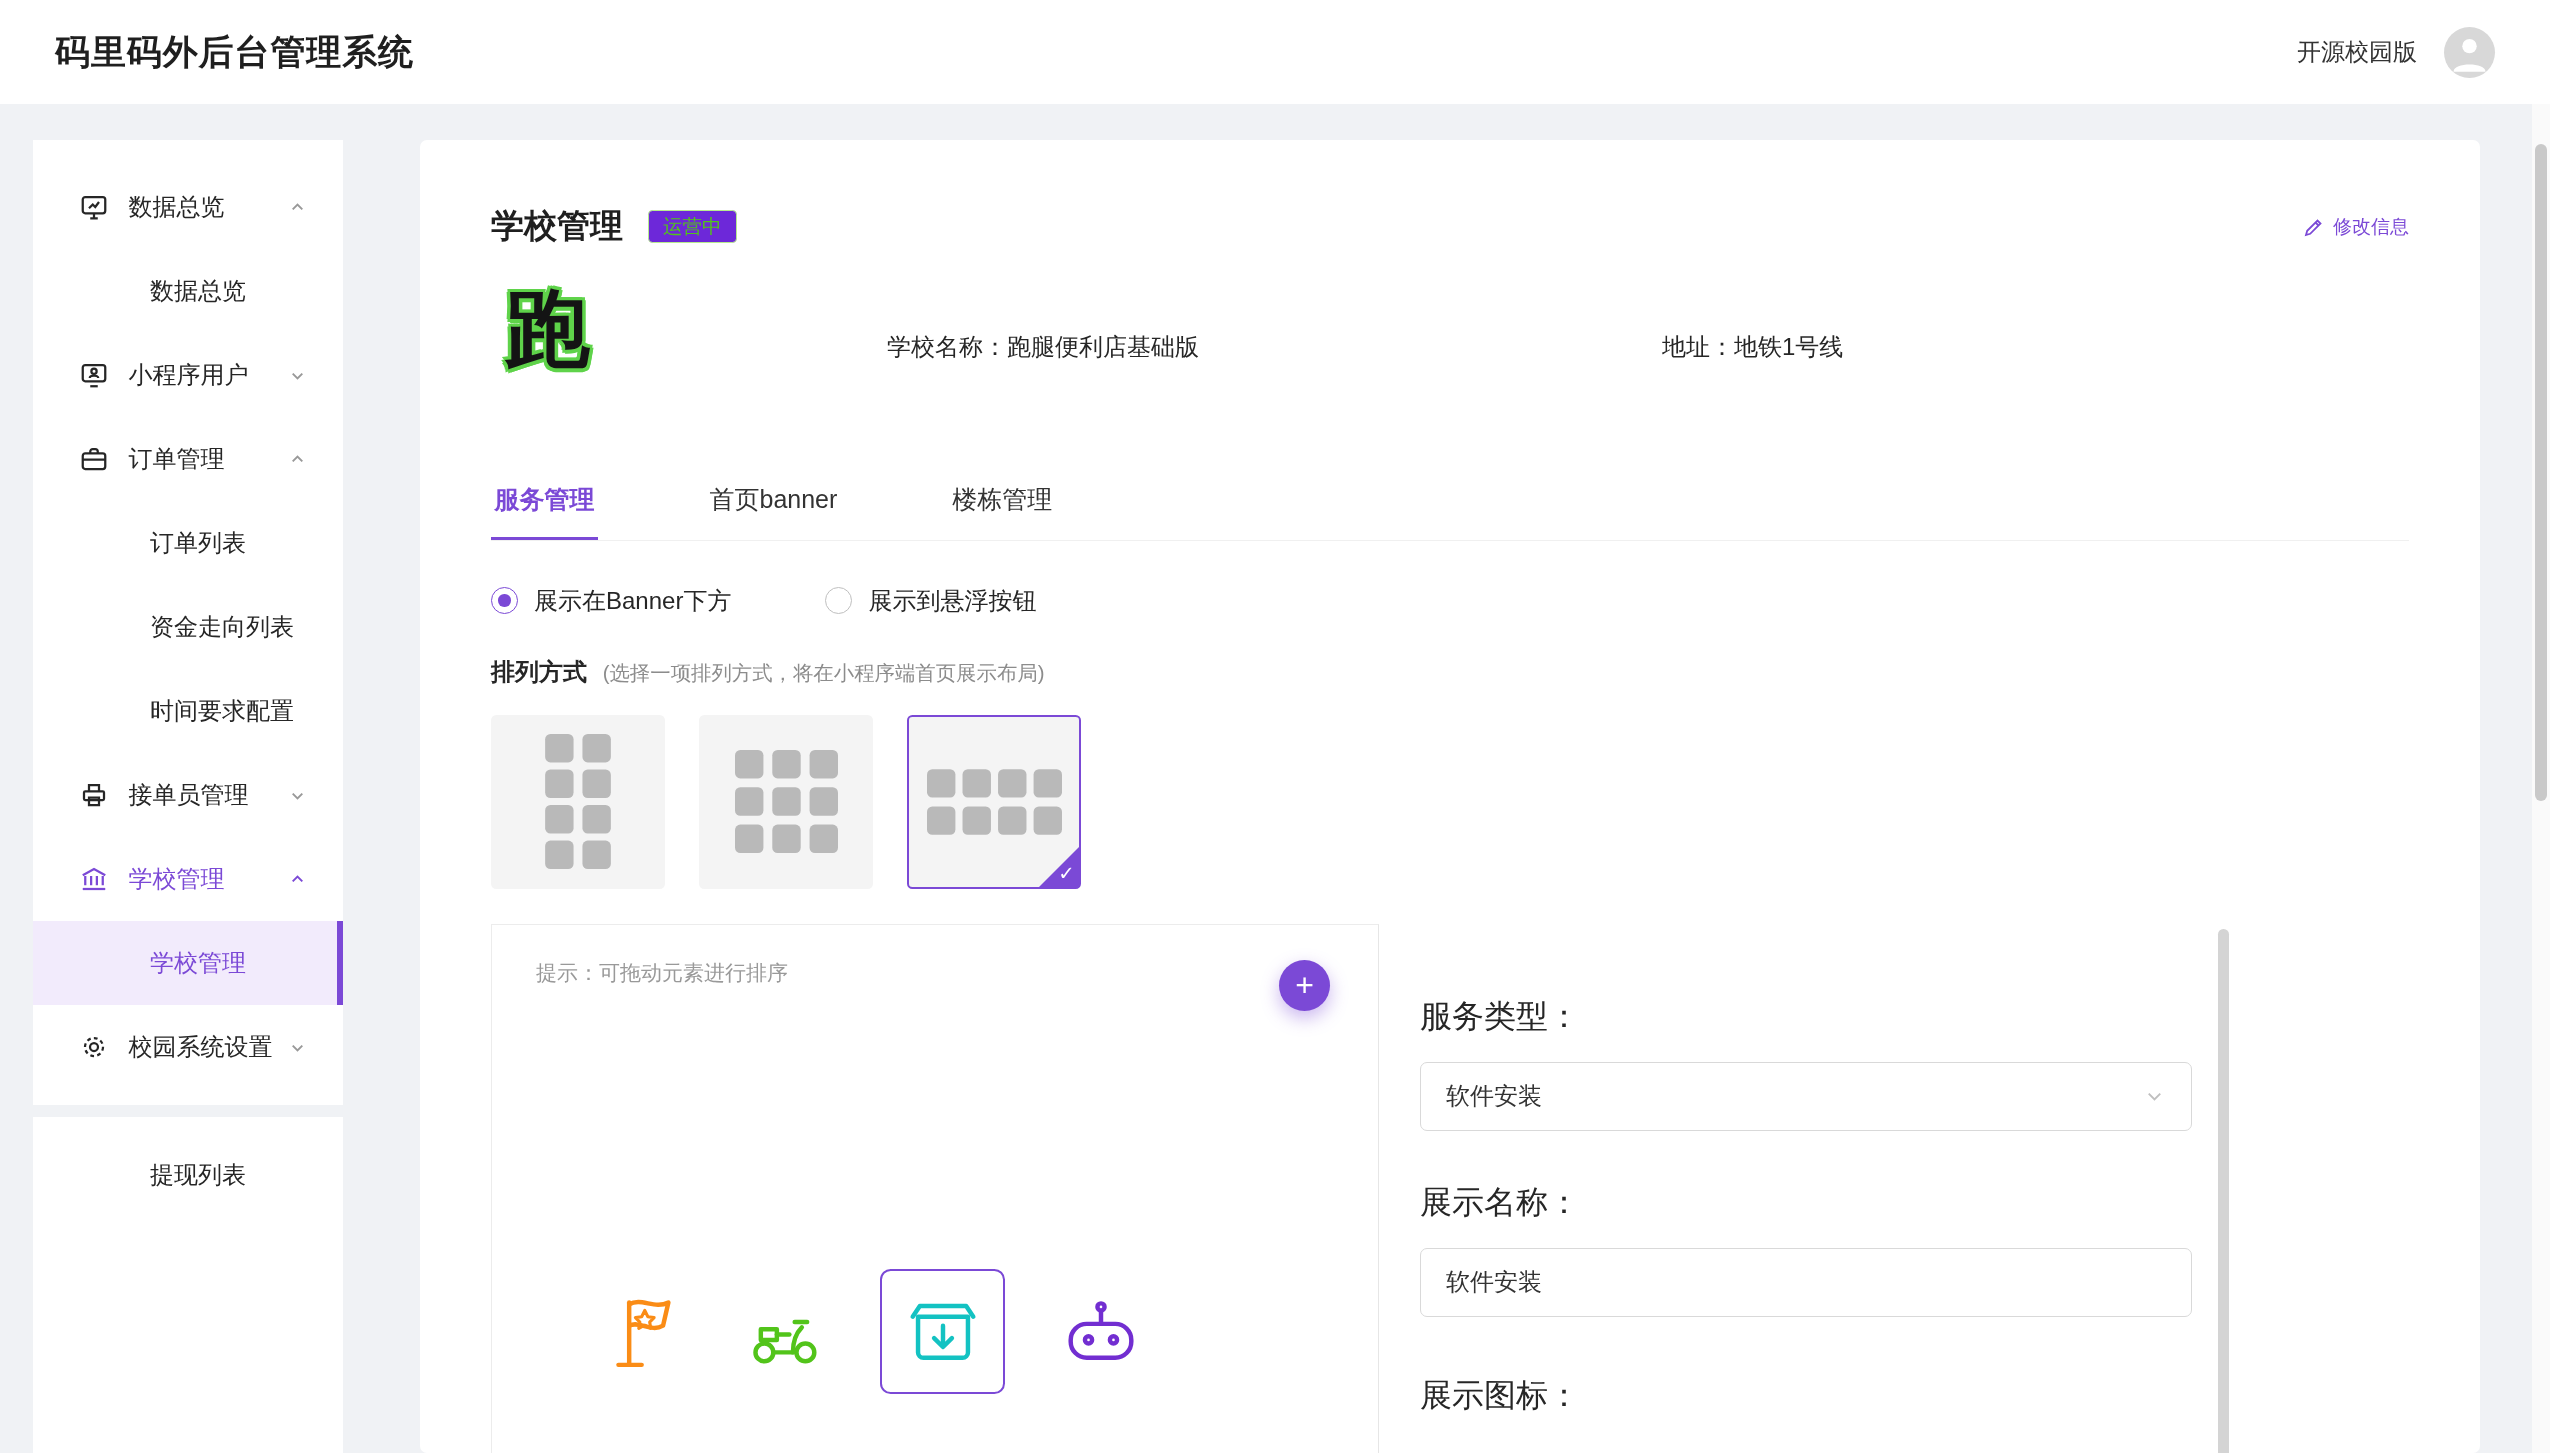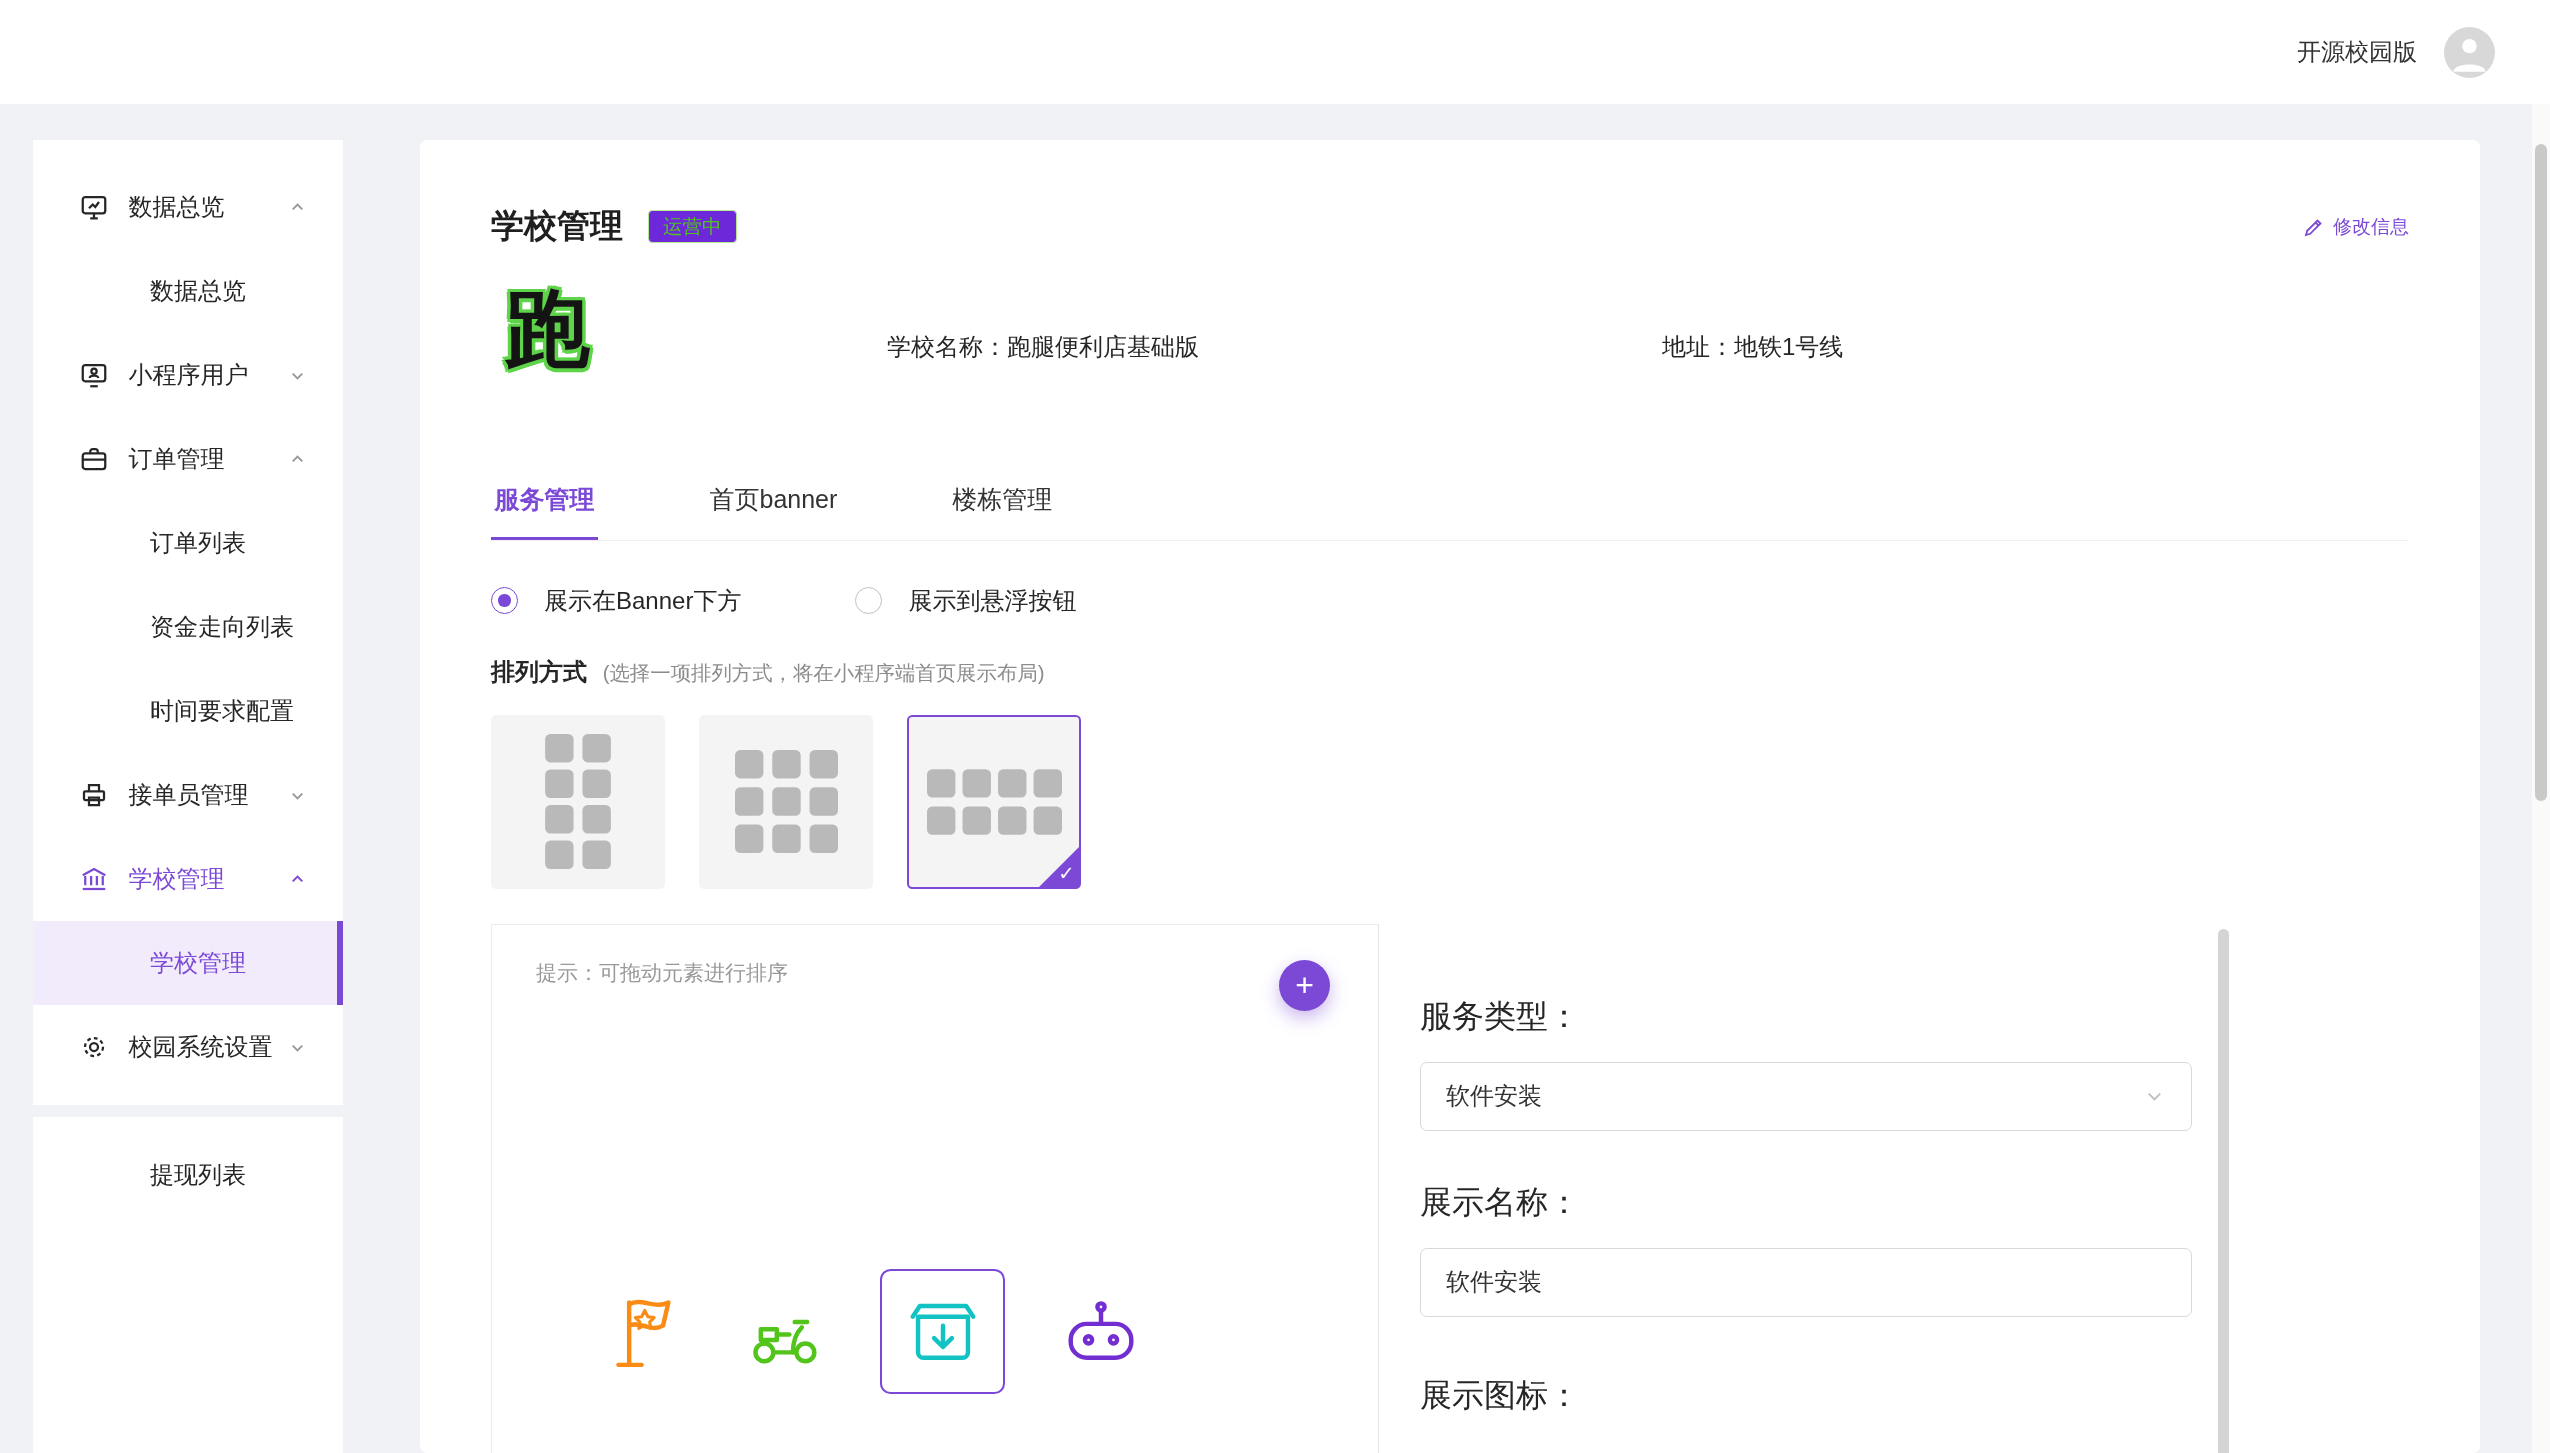--- a/index.html
+++ b/index.html
@@ -41,21 +41,21 @@
                       -2.7px -2.7px #5fd34a, 2.7px 2.7px #5fd34a, -2.7px 2.7px #5fd34a, 2.7px -2.7px #5fd34a; }
   .info-name { position:absolute; left:396px; top:64px; font-size:24px; color:#262626; }
   .info-addr { position:absolute; left:1171px; top:64px; font-size:24px; color:#262626; }
   
   .tabs { display:flex; border-bottom:0.9px solid #f0f0f0; margin-top:3.5px; }
   .tab { font-size:25px; padding:21px 3.5px; margin-right:108px; cursor:pointer; color:#333;
          border-bottom:3.5px solid transparent; }
   .tab.active { color:#7b49d6; border-bottom-color:#7b49d6; font-weight:bold; }
   
   .pane { padding-top:44px; }
-  .radio-row { display:flex; align-items:center; gap:26px; font-size:24px; }
+  .radio-row { display:flex; align-items:center; gap:16px; font-size:24px; }
   .radio { width:27px; height:27px; border-radius:50%; border:1.8px solid #bfbfbf; background:#fff;
            display:inline-flex; align-items:center; justify-content:center; cursor:pointer; flex:none; }
   .radio.checked { border-color:#7b49d6; }
   .radio.checked::after { content:""; width:12.4px; height:12.4px; border-radius:50%; background:#7b49d6; }
   .radio-gap { width:62px; }
   
   .arrange-row { margin-top:39px; font-size:24px; }
   .arrange-label { font-weight:bold; color:#262626; }
   .arrange-note { font-size:20.4px; color:#8c8c8c; margin-left:9px; }
   .opts { display:flex; gap:34px; margin-top:27px; }
@@ -91,20 +91,21 @@
   
   .page-scroll-track { position:absolute; right:0; top:104px; width:18px; height:1350px; background:#fafafa; }
   .page-scroll-thumb { position:absolute; right:2.7px; top:144px; width:12.4px; height:657px;
                        background:#c9c9c9; border-radius:6.2px; cursor:pointer; }
   svg { display:block; }
 </style>
 </head>
 <body>
 
 <div class="hdr">
+  <div class="hdr-title">码里码外后台管理系统</div>
   <div class="hdr-right">
     <span>开源校园版</span>
     <span class="avatar">
       <svg width="51" height="51" viewBox="0 0 24 24">
         <circle cx="12" cy="9" r="3.4" fill="#fff"></circle>
         <path d="M4.5 21c0-4.4 15-4.4 15 0" fill="#fff"></path>
       </svg>
     </span>
   </div>
 </div>

